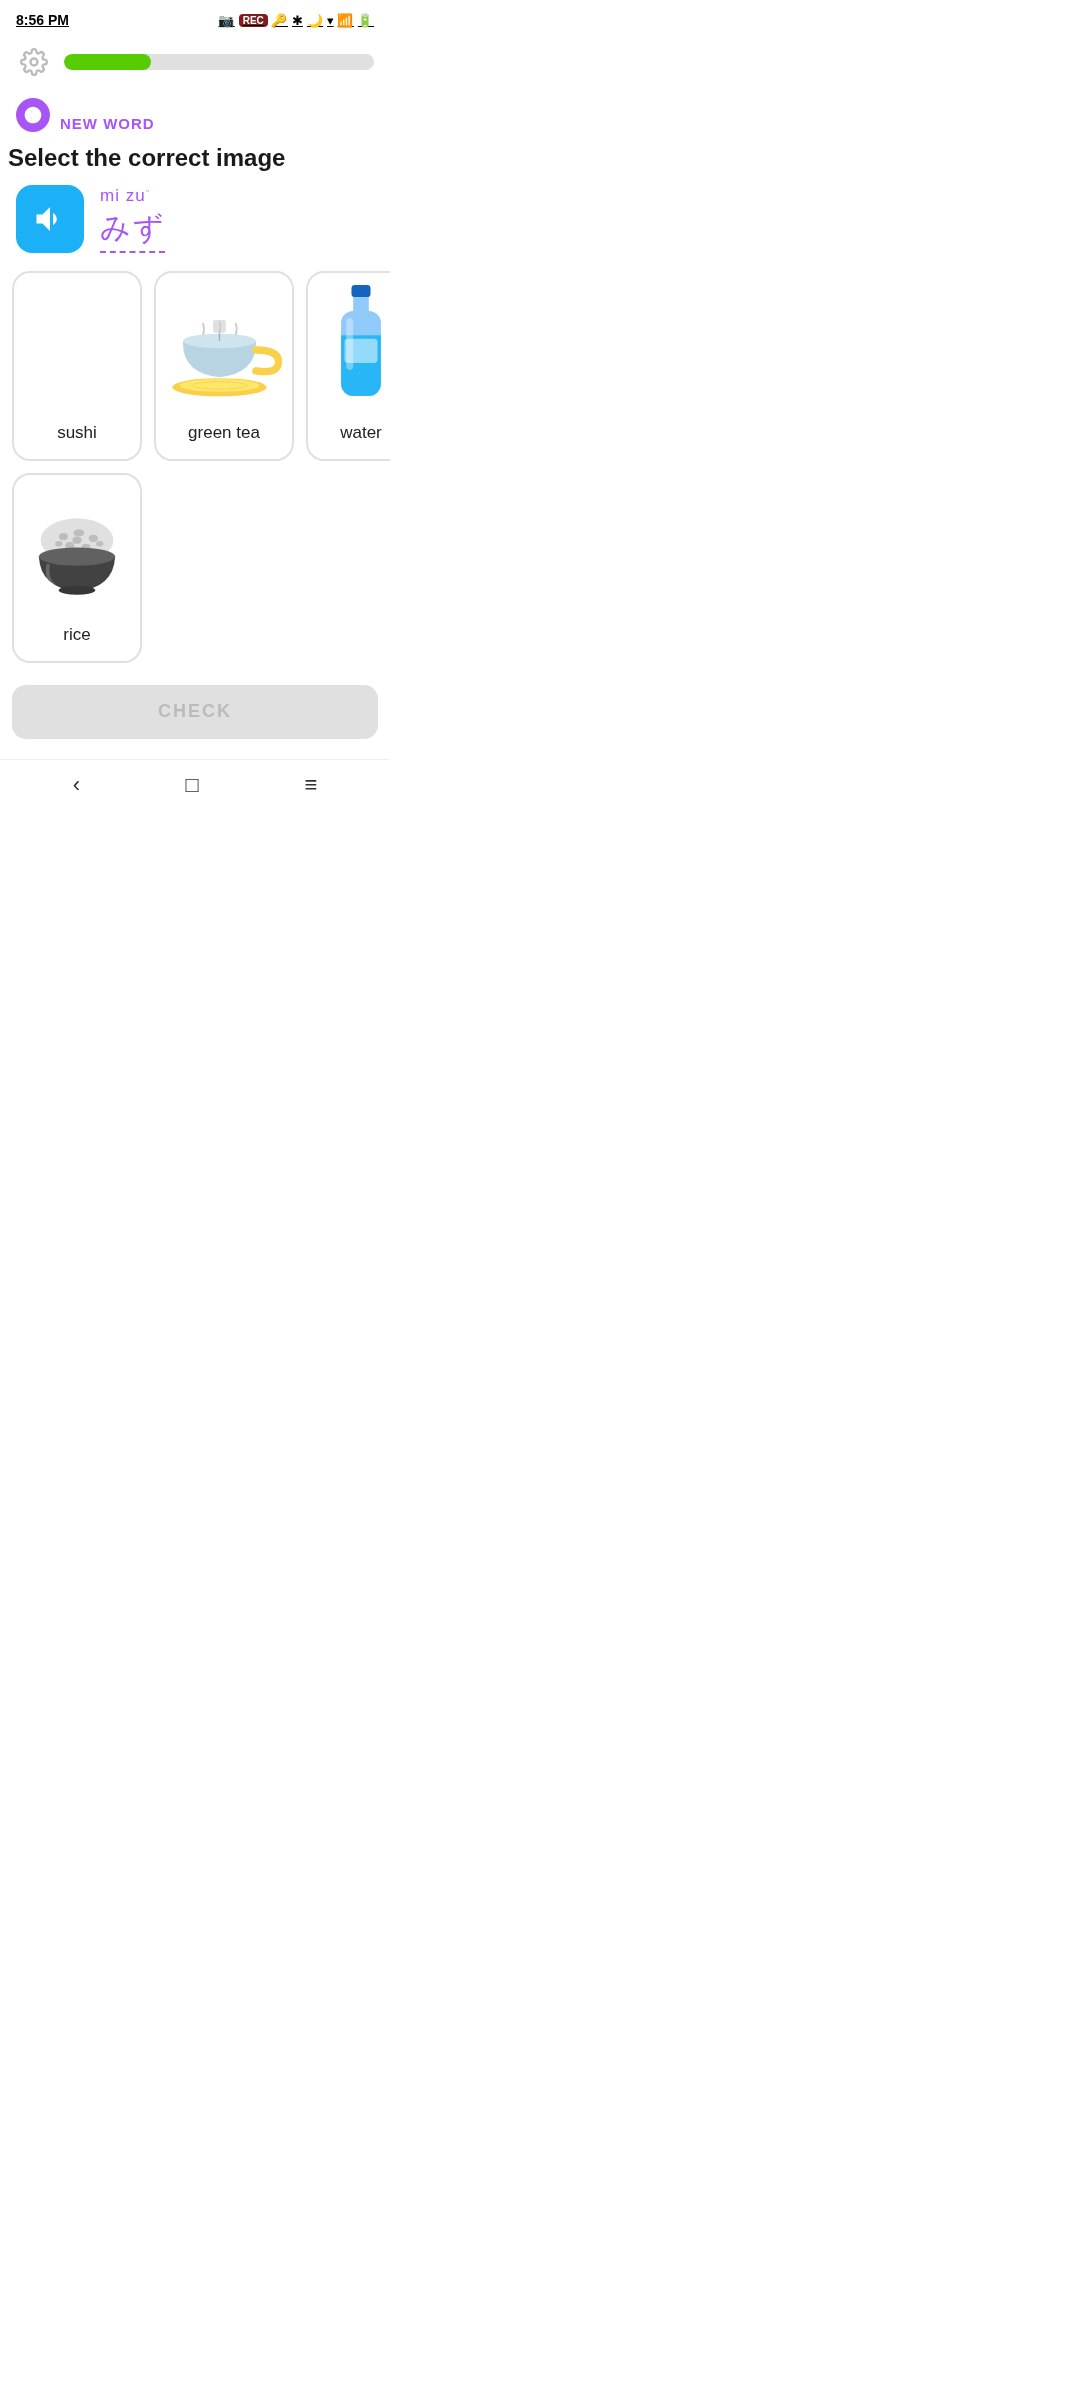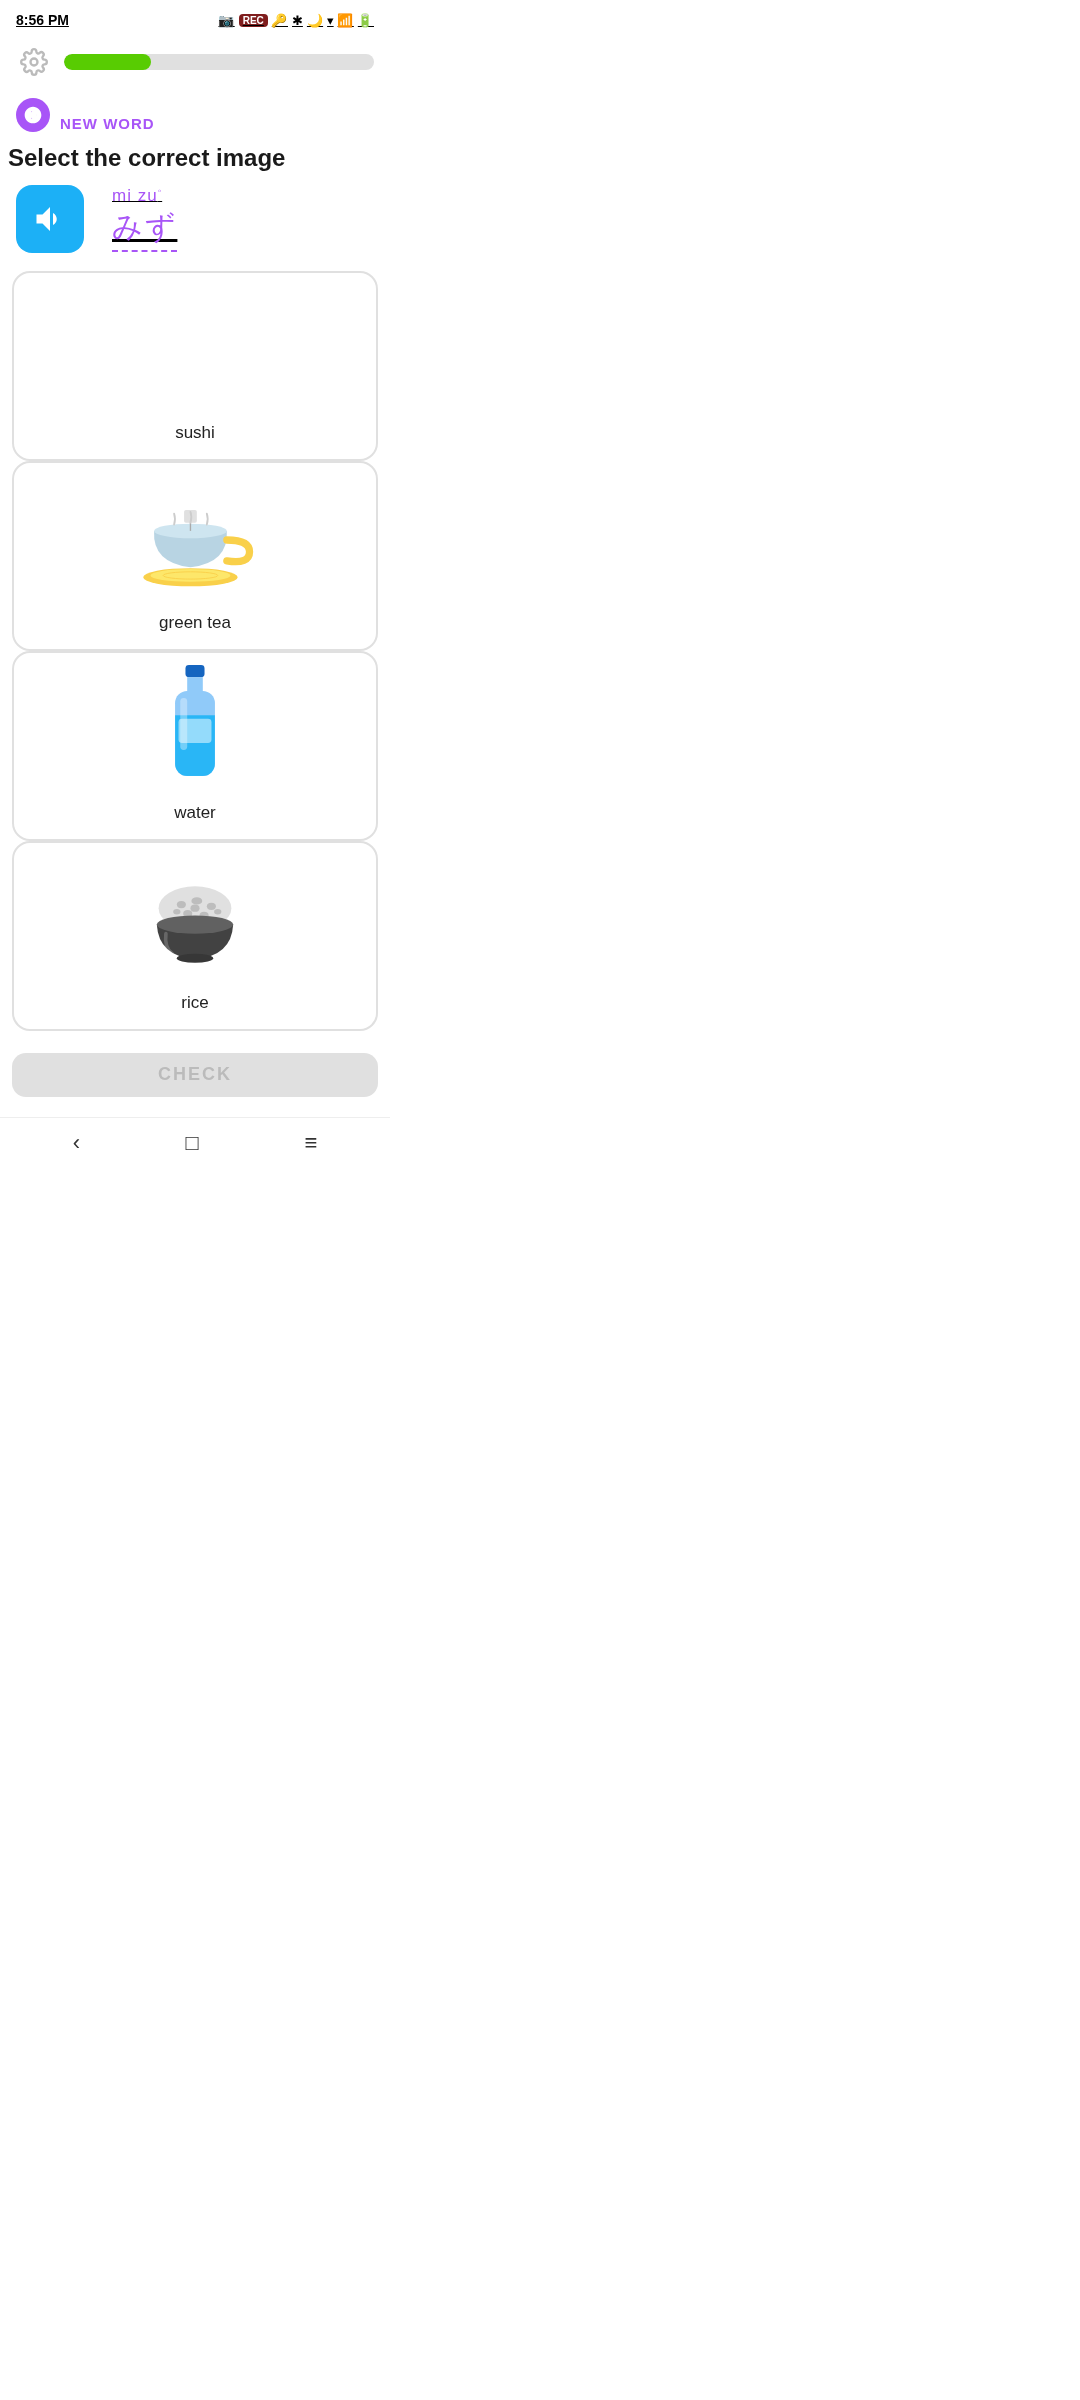--- a/index.html
+++ b/index.html
@@ -106,24 +106,23 @@
       padding: 8px 16px 12px 8px;
       font-size: 24px;
       font-weight: 800;
       color: #1a1a1a;
       line-height: 1.2;
     }
 
     
     .word-card {
       display: flex;
-      align-items: flex-start;
+      align-items: flex-end;
       padding: 0 16px 18px 16px;
-      gap: 28px;
-      text-decoration: underline;
+      gap: 16px;
     }
     .speaker-btn {
       width: 68px;
       height: 68px;
       background: #1cb0f6;
       border-radius: 16px;
       display: flex;
       align-items: center;
       justify-content: center;
       cursor: pointer;
@@ -155,21 +154,22 @@
       color: #a855f7;
       font-weight: 500;
       border-bottom: 2px dashed #a855f7;
       padding-bottom: 2px;
       letter-spacing: 2px;
     }
 
     
     .image-grid {
       display: grid;
-      grid-template-columns: 1fr;
+      grid-template-columns: 1fr 1fr 1fr;
+      gap: 12px;
       padding: 0 12px 14px 12px;
     }
     .image-card {
       background: #fff;
       border: 2px solid #e0e0e0;
       border-radius: 18px;
       display: flex;
       flex-direction: column;
       align-items: center;
       justify-content: flex-end;
@@ -199,21 +199,21 @@
     .tea-cup { width: 120px; height: 100px; }
     
     .rice-bowl { width: 110px; height: 100px; }
 
     
     .check-btn-container {
       padding: 8px 12px 20px 12px;
     }
     .check-btn {
       width: 100%;
-      height: 44px;
+      height: 54px;
       background: #e0e0e0;
       border: none;
       border-radius: 14px;
       font-size: 18px;
       font-weight: 800;
       letter-spacing: 2px;
       color: #bbb;
       cursor: not-allowed;
     }
 

